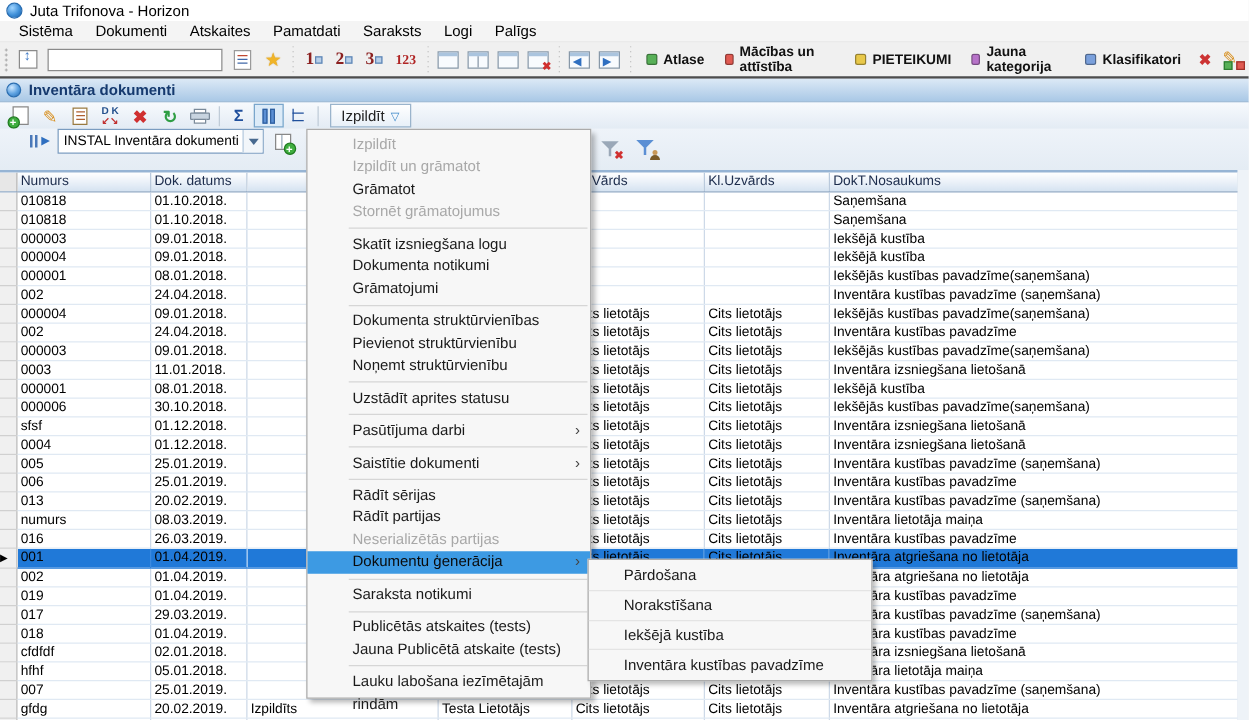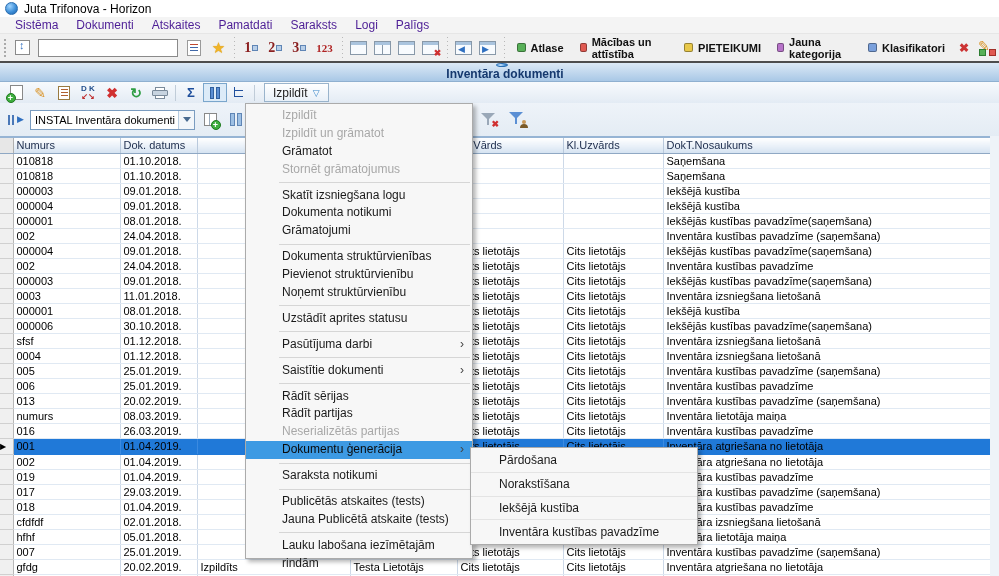--- a/index.html
+++ b/index.html
@@ -12,21 +12,21 @@
     background:#ffffff; display:flex; align-items:center; padding-left:5px; }
   .app-globe { width:13px; height:13px; border-radius:50%;
     background:radial-gradient(circle at 35% 30%, #9fd4ff 0%, #3e8fd8 55%, #1b5fa8 100%);
     border:1px solid #2a6db0; margin-right:6px; flex:0 0 auto; }
   .titlebar .t { font-size:12px; color:#000; }
 
   
   .menubar { position:absolute; left:0; top:17px; width:999px; height:17px;
     background:#f4f4f4; display:flex; align-items:center; padding-left:6px;
     border-bottom:1px solid #e6e6e6; }
-  .mb-item { font-size:12px; color:#4c1d95; padding:0 9px; cursor:default; }
+  .mb-item { font-size:12px; color:#000000; padding:0 9px; cursor:default; }
 
   
   .toolbar { position:absolute; left:0; top:34px; width:999px; height:28px;
     background:#f0f0f0; border-bottom:1px solid #dcdcdc;
     display:flex; align-items:center; }
   .tb-sep { width:1px; height:22px; margin:0 4px;
     background-image:linear-gradient(#b8b8b8 30%, transparent 0);
     background-size:1px 4px; }
   .tb-btn { display:flex; align-items:center; justify-content:center;
     height:22px; min-width:22px; margin:0 1px; border:1px solid transparent; }
@@ -57,21 +57,21 @@
   .redx-ic { color:#cc3333; font-size:12px; font-weight:bold; padding:0 6px; }
   .editsq-ic { position:relative; width:18px; height:16px; }
   .editsq-ic .p { position:absolute; left:0; top:-2px; font-size:14px; color:#d89020; }
   .editsq-ic .g { position:absolute; left:1px; bottom:0; width:7px; height:7px; background:#57b057; border:1px solid #2e7d32; }
   .editsq-ic .r { position:absolute; right:0; bottom:0; width:7px; height:7px; background:#e05a52; border:1px solid #a03028; }
 
   
   .window { position:absolute; left:0; top:61px; width:999px; height:515px;
     border-top:2px solid #4d4d4d; background:#eef3f8; }
   .win-titlebar { height:19px; background:linear-gradient(#dcE9f6, #a9c8e6);
-    border-bottom:1px solid #8fb0d0; display:flex; align-items:center; padding-left:5px;flex-direction:column; }
+    border-bottom:1px solid #8fb0d0; display:flex; align-items:center; padding-left:5px; }
   .win-titlebar .t { font-size:12px; font-weight:bold; color:#15396e; margin-left:6px; }
   .win-globe { width:12px; height:12px; border-radius:50%;
     background:radial-gradient(circle at 35% 30%, #cfe8ff 0%, #5ba0e0 55%, #2a6db0 100%);
     border:1px solid #2a6db0; }
 
   .win-toolbar { height:21px; background:linear-gradient(#f7fafd,#e3ebf4);
     display:flex; align-items:center; padding-left:4px; }
   .wt-ic { display:flex; align-items:center; justify-content:center;
     width:24px; height:19px; border:1px solid transparent; font-size:13px; }
   .wt-ic.pressed { border-color:#7aa6cc; background:#dcebf8; }
@@ -98,21 +98,21 @@
   .colsic i { display:block; width:4px; height:12px; background:#5b8fd4; border:1px solid #2f5f9e; }
   .treeic { position:relative; width:14px; height:13px; }
   .treeic:before { content:""; position:absolute; left:2px; top:1px; width:1px; height:10px; background:#1f4f9c; }
   .treeic:after { content:""; position:absolute; left:2px; top:4px; width:9px; height:1px;
     background:#1f4f9c; box-shadow:0 6px 0 #1f4f9c; }
   .actions-btn { display:flex; align-items:center; height:19px; padding:0 8px; margin-left:6px;
     border:1px solid #9ab4cc; background:linear-gradient(#ffffff,#e8f0f8); font-size:12px; color:#222; }
   .actions-btn .ar { color:#3a87c8; font-size:9px; margin-left:5px; }
 
   .filter-row { height:33px; background:linear-gradient(#eef3f9,#e4ecf4);
-    display:flex; align-items:center; padding-left:4px; position:relative; }
+    display:flex; padding-left:20px; position:relative; }
   .go-ic { width:16px; height:14px; position:relative; margin-right:6px; }
   .go-ic:before { content:""; position:absolute; left:0; top:2px; width:2px; height:10px;
     background:#4a78b8; box-shadow:4px 0 0 #4a78b8; }
   .go-ic:after { content:"\25B6"; position:absolute; right:0; top:1px; color:#2f6fc0; font-size:9px; }
   .combo { width:165px; height:20px; background:#fff; border:1px solid #7a9cc0;
     display:flex; align-items:center; font-size:11px; color:#000; }
   .combo .val { flex:1; padding:0 4px; white-space:nowrap; overflow:hidden; }
   .combo .btn { width:16px; height:100%; border-left:1px solid #b8cce0;
     display:flex; align-items:center; justify-content:center; background:#f2f6fa; }
   .combo .btn i { width:0; height:0; border:4px solid transparent; border-top:5px solid #486a90; margin-top:4px; }

